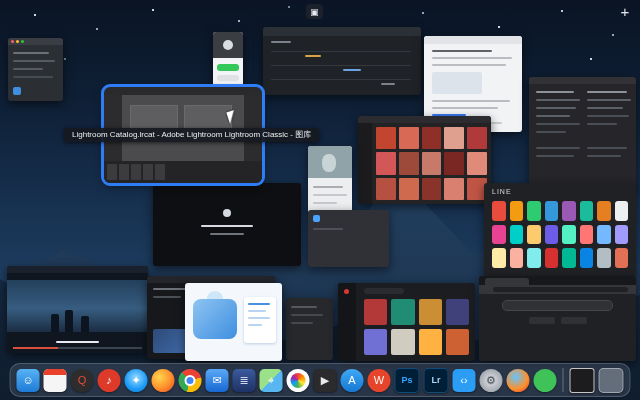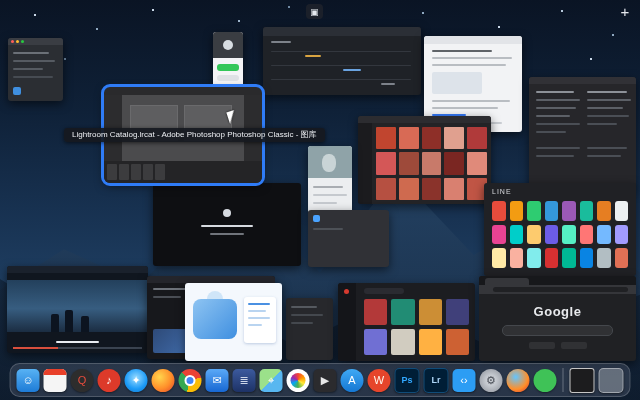--- a/index.html
+++ b/index.html
@@ -227,21 +227,21 @@
   <div class="film">
     <div></div>
     <div></div>
     <div></div>
     <div></div>
     <div></div>
   </div>
   <div class="cursor" style="left:124px;top:24px"></div>
 </div>
 
-<div class="tooltip">Lightroom Catalog.lrcat - Adobe Photoshop Photoshop Classic - 图库</div>
+<div class="tooltip">Lightroom Catalog.lrcat - Adobe Lightroom Lightroom Classic - 图库</div>
 
 <div class="window" id="w-g">
   <div class="tbar"></div>
   <div class="side"></div>
   <div class="grid">
       <div style="background: rgb(193, 69, 47);"></div>
       <div style="background: rgb(216, 106, 85);"></div>
       <div style="background: rgb(142, 47, 40);"></div>
       <div style="background: rgb(224, 160, 143);"></div>
       <div style="background: rgb(176, 58, 58);"></div>
@@ -361,21 +361,20 @@
     </div>
 </div>
 
 <div class="window" id="w-q">
   <div class="tabs">
     <div class="tab"></div>
   </div>
   <div class="bar">
     <div class="url"></div>
   </div>
-  <div class="logo">Google</div>
   <div class="search"></div>
   <div class="btns">
     <div></div>
     <div></div>
   </div>
 </div>
 
 <div class="dock">
     <div class="dock-icon" style="background: linear-gradient(rgb(87, 178, 244), rgb(30, 123, 214));">
       <span style="color: rgb(255, 255, 255);">☺</span>

